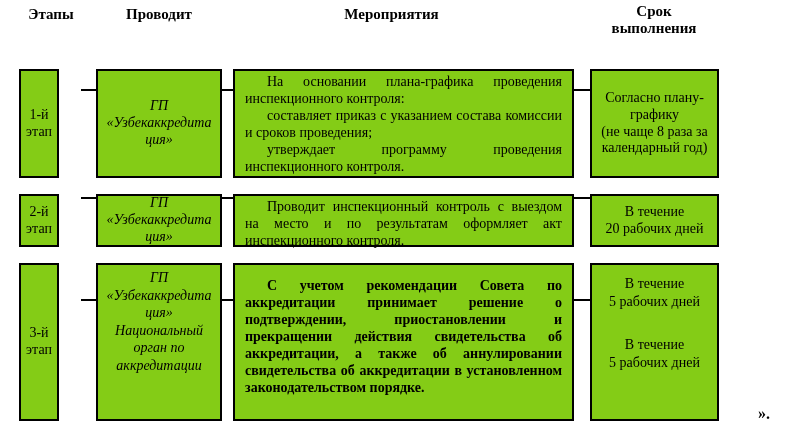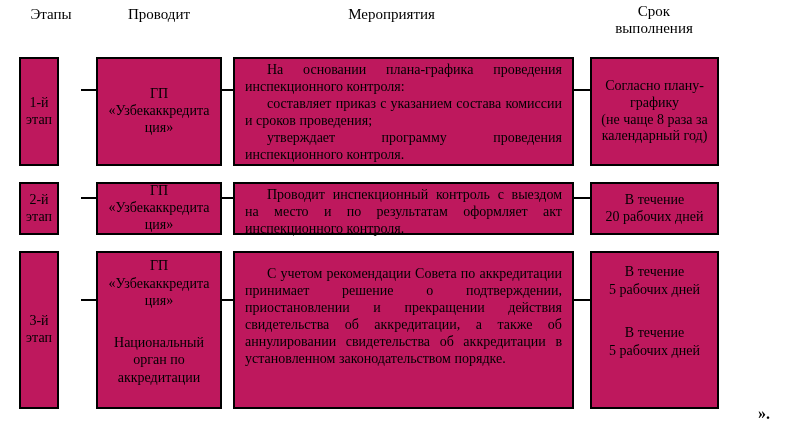--- a/index.html
+++ b/index.html
@@ -6,41 +6,41 @@
   html, body { background: #ffffff; }
   body {
     width: 795px; height: 443px;
     position: relative;
     overflow: hidden;
     font-family: "Liberation Serif", "DejaVu Serif", serif;
     color: #000000;
   }
   .hdr {
     position: absolute; top: 6px;
-    font-weight: normal; font-size: 15px;
+    font-weight: bold; font-size: 15px;
     text-align: center; line-height: 1.15;
     white-space: pre-line;
   }
   #hdr-stages     { left: 12px;  width: 78px;  }
   #hdr-subjects   { left: 96px;  width: 126px; }
   #hdr-activities { left: 221px; width: 341px; }
   #hdr-deadline   { left: 584px; width: 140px; top: 3px; }
 
   .row { position: absolute; left: 0; width: 795px; }
   #row1 { top: 53px;  height: 109px; }
   #row2 { top: 178px; height: 53px;  }
   #row3 { top: 247px; height: 158px; }
 
   .box {
-    position: absolute; top: 4px; height: 100%;
-    border: 2px solid #000000; background: #be185d;
+    position: absolute; top: 16px; height: 100%;
+    border: 2px solid #000000; background: #84cc16;
     font-size: 14px;
   }
   .col-stage    { left: 19px;  width: 40px;  }
-  .col-subject  { left: 96px;  width: 126px; }
+  .col-subject  { left: 96px;  width: 126px; font-style: italic; }
   .col-activity { left: 233px; width: 341px; }
   .col-deadline { left: 590px; width: 129px; }
 
   .connector { position: absolute; height: 2px; background: #000000; }
   .c1 { left: 81px;  width: 17px; }
   .c2 { left: 220px; width: 15px; }
   .c3 { left: 572px; width: 20px; }
   #row1 .connector { top: 36px; }
   #row2 .connector { top: 19px; }
   #row3 .connector { top: 52px; }
@@ -49,29 +49,29 @@
     display: flex; flex-direction: column;
     align-items: center; justify-content: center;
     text-align: center; line-height: 1.2;
     white-space: pre-line;
   }
   .activity { padding: 2px 10px; }
   .activity p {
     text-align: justify; text-indent: 22px;
     line-height: 1.22; margin: 0;
   }
-  .para-gap { margin-top: 10px !important; }
+  .para-gap { margin-top: 10px !important; font-weight: bold; }
 
   .stack {
     display: flex; flex-direction: column;
     align-items: center; text-align: center;
     line-height: 1.25; white-space: pre-line;
   }
   .subject-r3 { padding-top: 4px; }
-  .subject-r3 .block2 { margin-top: 24px; }
+  .subject-r3 .block2 { }
   .deadline-r3 { padding-top: 10px; }
   .deadline-r3 .block2 { margin-top: 26px; }
 
   .trailing {
     position: absolute; left: 758px; top: 405px; width: 32px;
     font-size: 16px; font-weight: bold; text-align: left;
   }
 </style>
 </head>
 <body>

